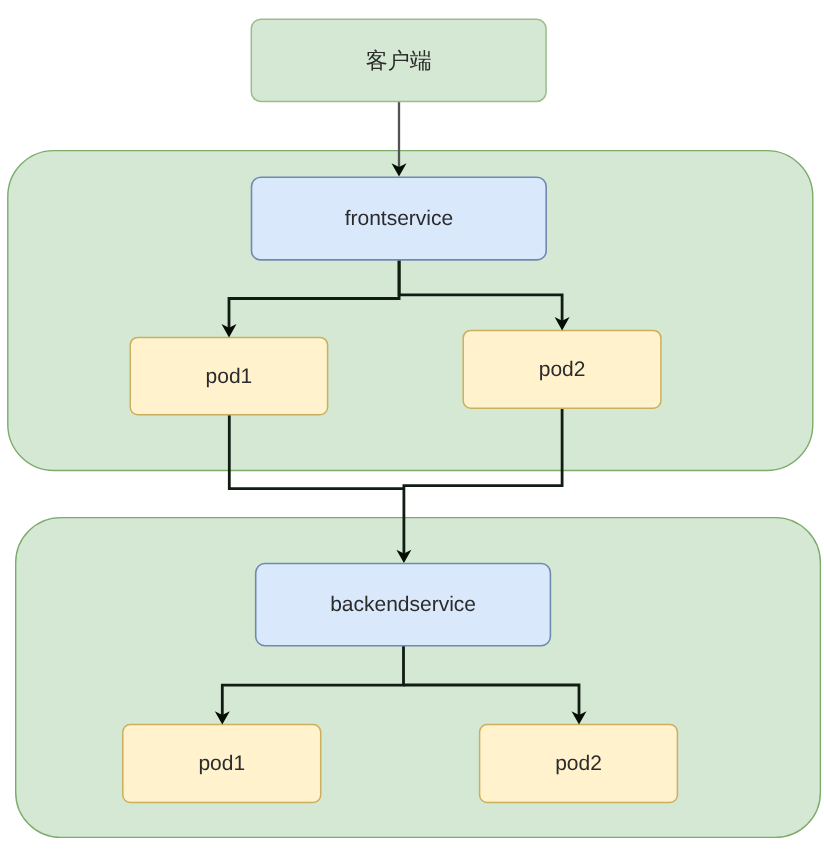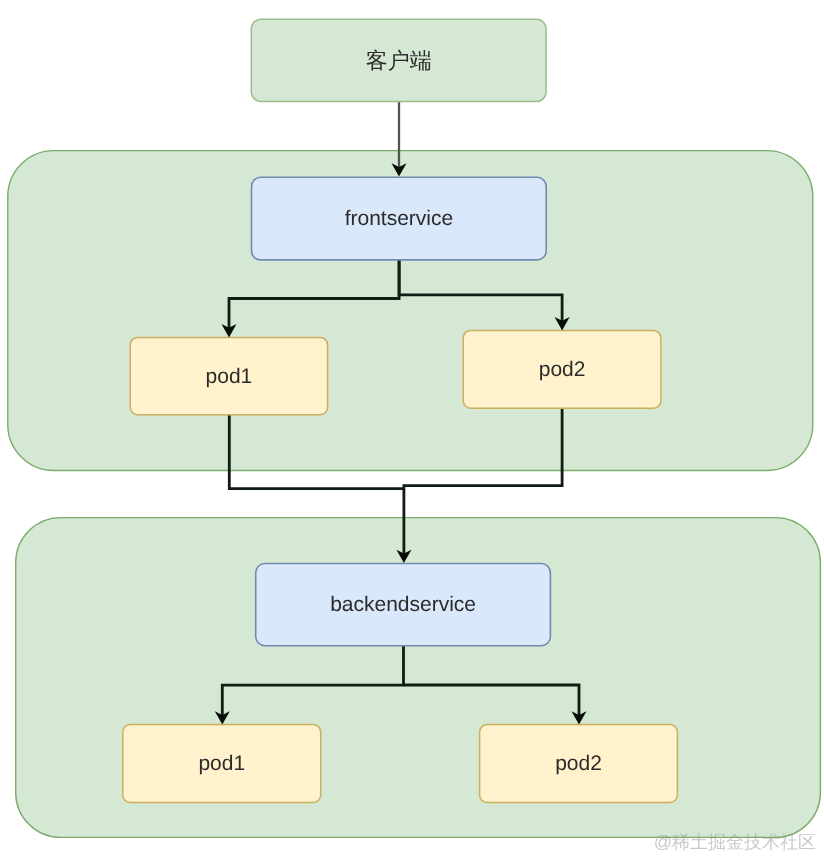--- a/index.html
+++ b/index.html
@@ -90,14 +90,13 @@
     <g class="arrowhead">
       <path d="M399,166.9 L391.5,163.2 L399,176.5 L406.5,163.2 Z"></path>
       <path d="M229,327.8 L221.5,324.1 L229,337.4 L236.5,324.1 Z"></path>
       <path d="M562.1,320.8 L554.6,317.1 L562.1,330.4 L569.6,317.1 Z"></path>
       <path d="M403.9,553.4 L396.4,549.7 L403.9,563 L411.4,549.7 Z"></path>
       <path d="M222.3,715 L214.8,711.3 L222.3,724.6 L229.8,711.3 Z"></path>
       <path d="M579,715 L571.5,711.3 L579,724.6 L586.5,711.3 Z"></path>
     </g>
   </svg>
 
-  <div class="watermark">@稀土掘金技术社区</div>
 </div>
 
 </body></html>

